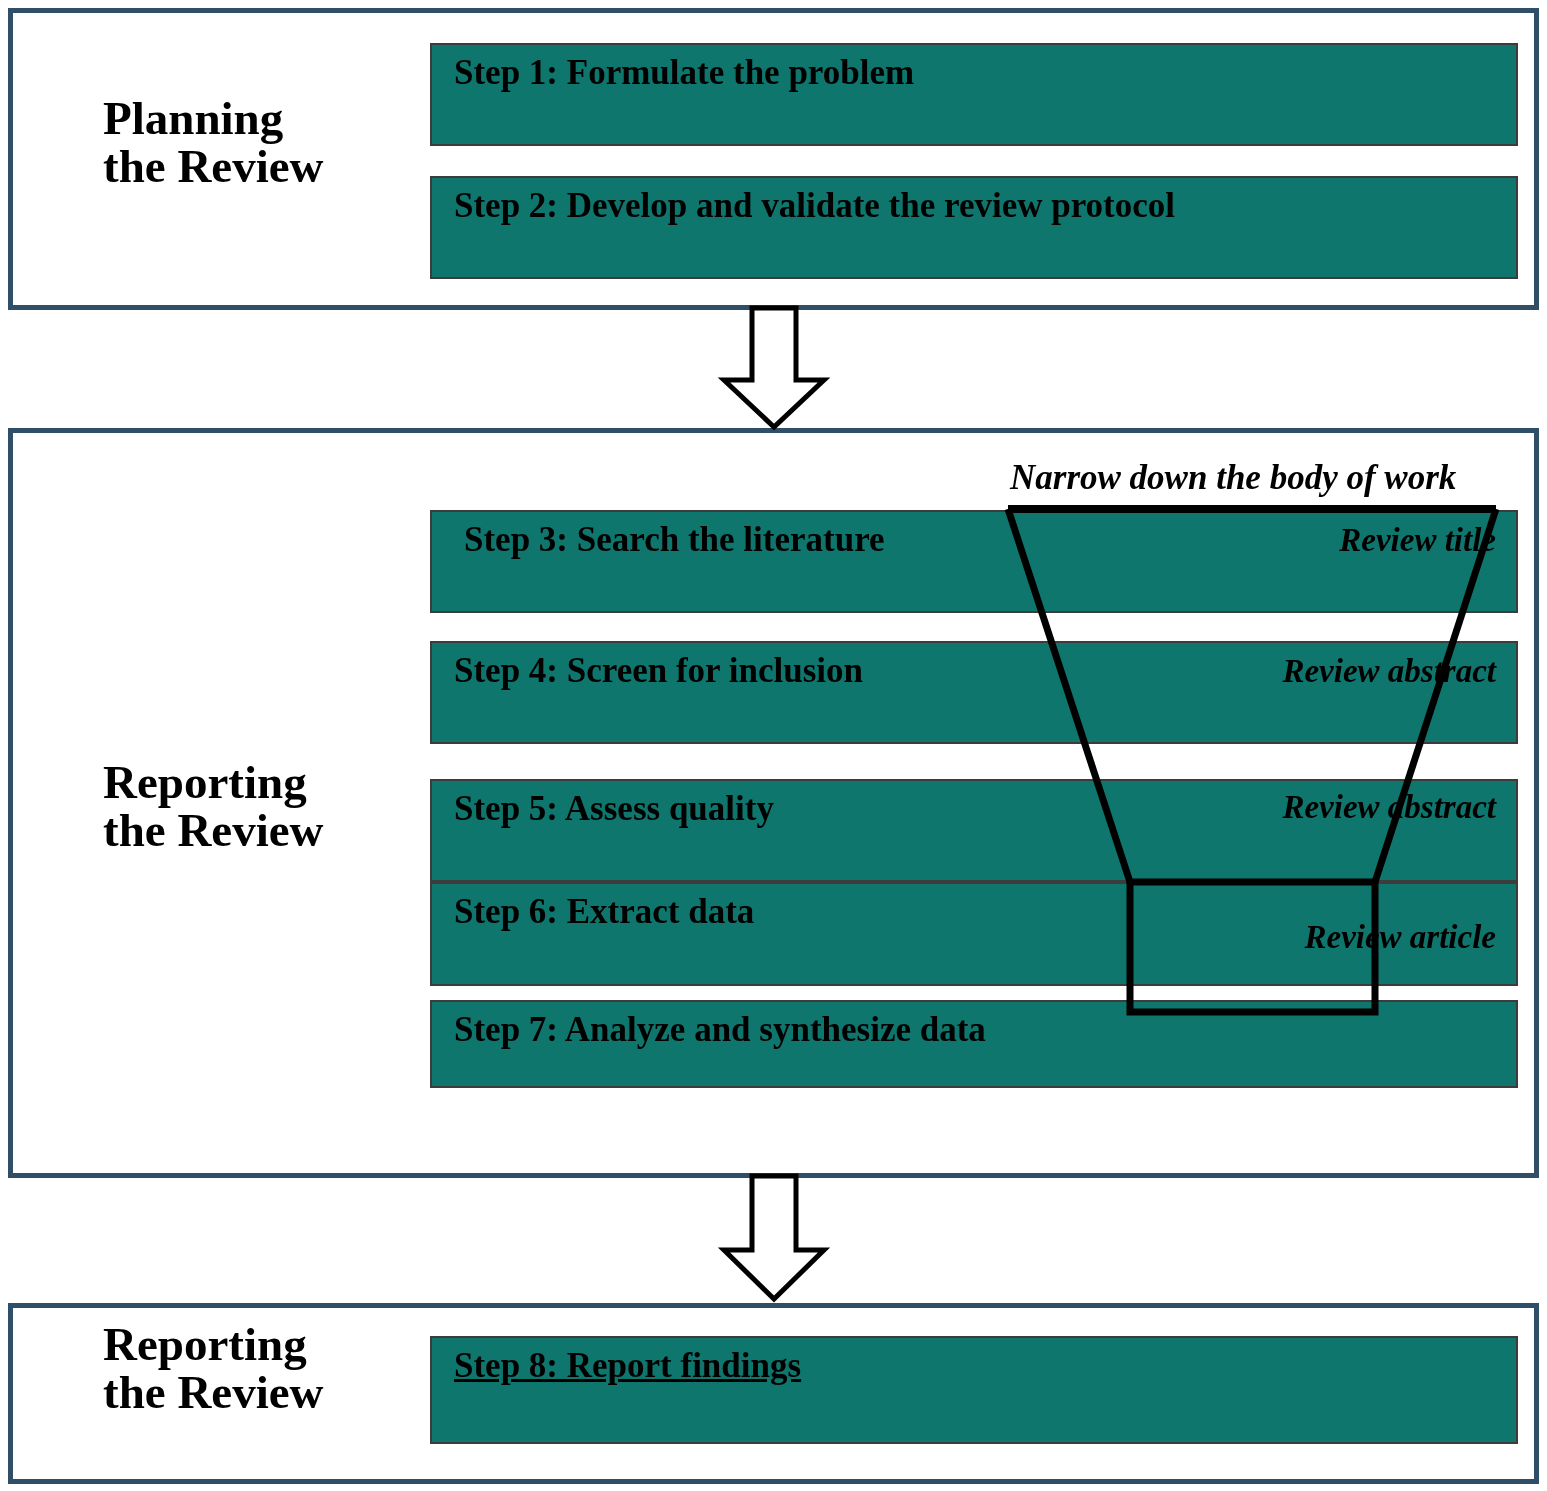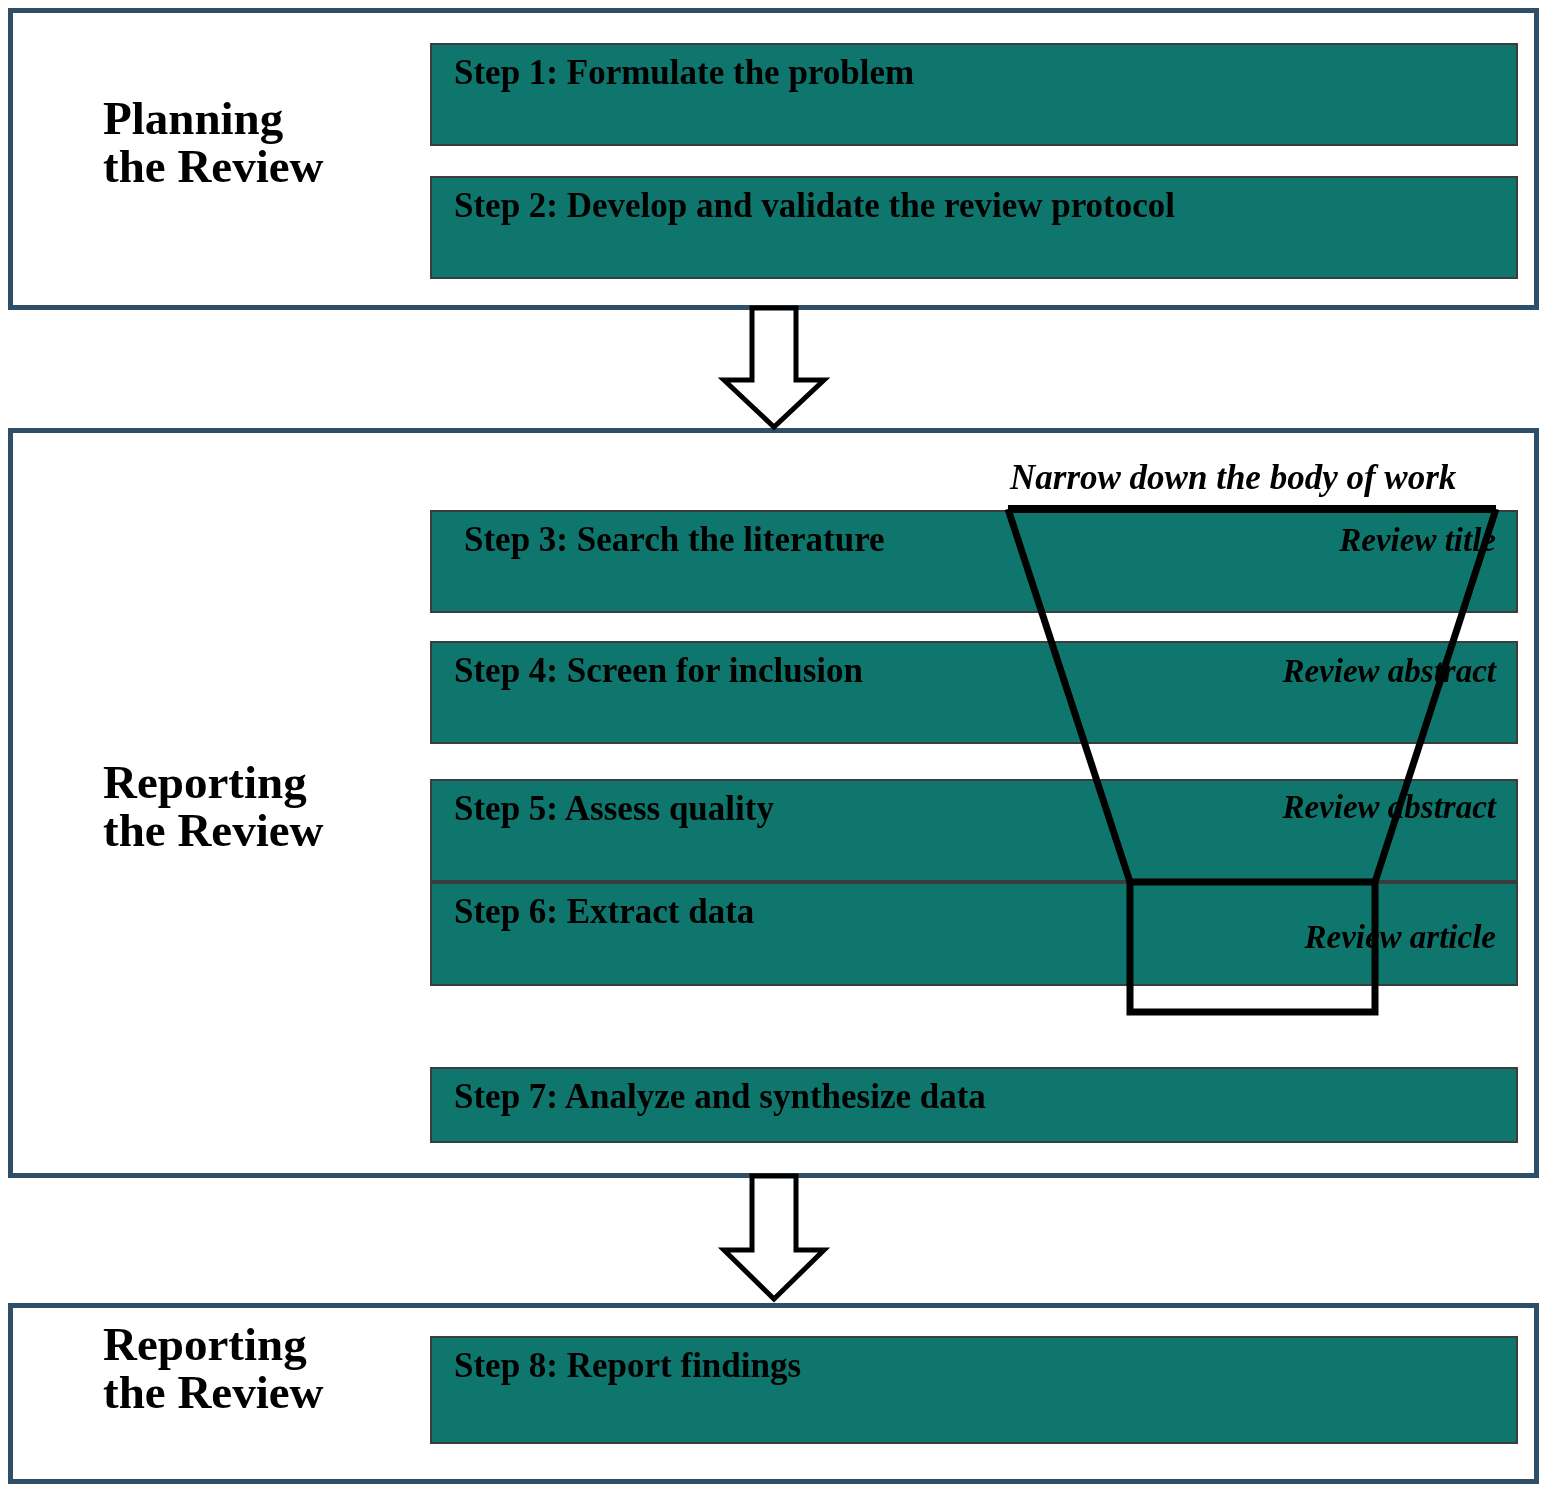--- a/index.html
+++ b/index.html
@@ -29,22 +29,22 @@
     border:2px solid #3c3c3c; background:#0f766e; box-sizing:border-box;
     padding:7px 0 0 22px; font-size:35px; font-weight:bold; line-height:42px;
     z-index:1; white-space:nowrap;
   }
   #box-step1 { top:43px;  }
   #box-step2 { top:176px; }
   #box-step3 { top:510px;padding-left:32px; }
   #box-step4 { top:641px; }
   #box-step5 { top:779px; }
   #box-step6 { top:882px;  height:104px; }
-  #box-step7 { top:1067px; height:76px; }
-  #box-step8 { top:1336px; height:108px; }
+  #box-step7 { top:1000px; height:88px; }
+  #box-step8 { top:1336px; height:108px;text-decoration:underline; }
 
   .overlay-svg {
     position:absolute; left:0; top:0; width:1547px; height:1491px;
     z-index:5; pointer-events:none;
   }
 
   .funnel-caption {
     position:absolute; left:1010px; width:488px; top:458px; z-index:6;
     text-align:left; font-size:35px; font-weight:bold; font-style:italic;
     white-space:nowrap;

